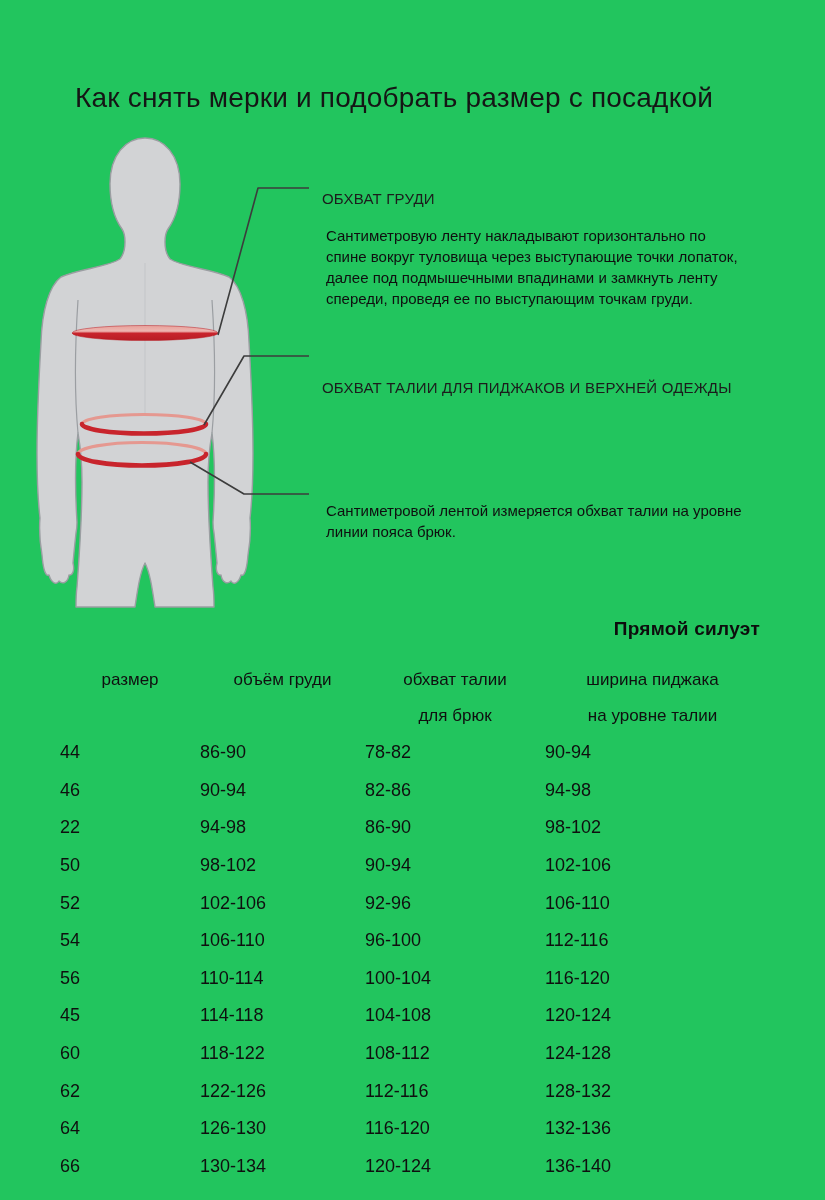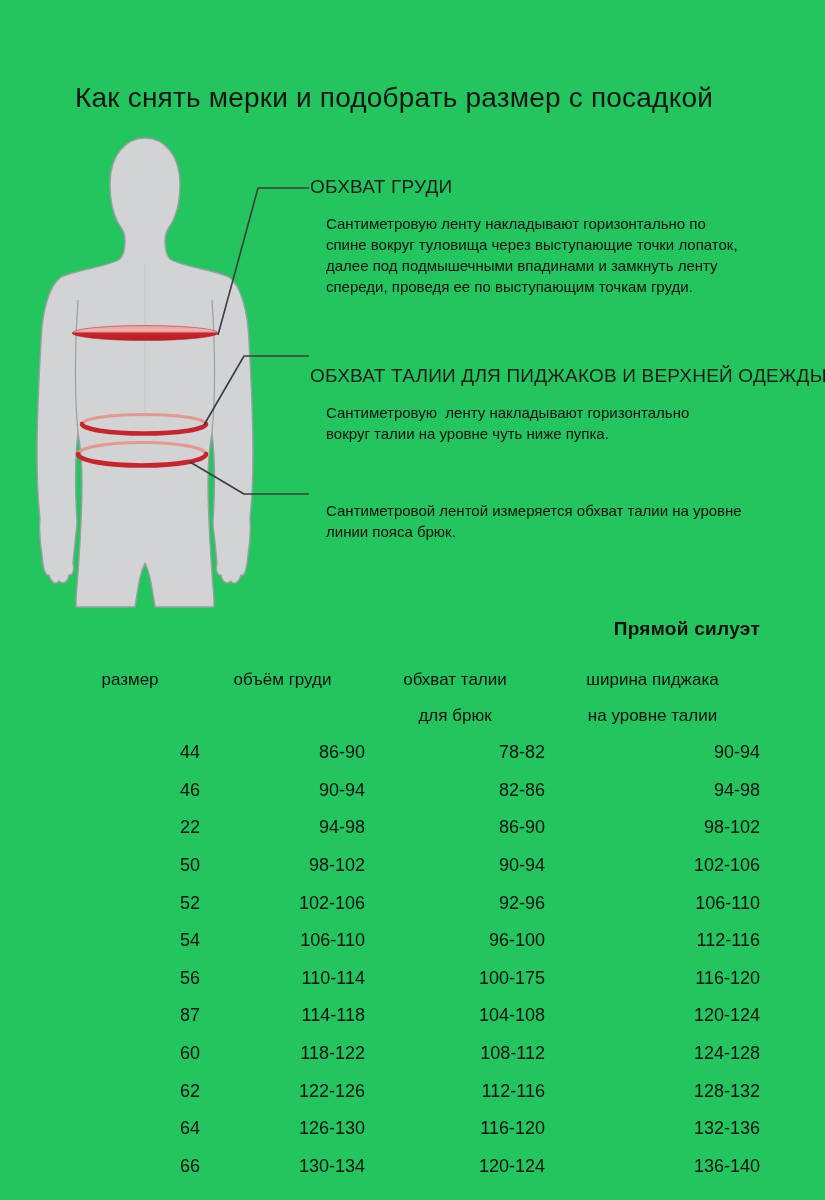--- a/index.html
+++ b/index.html
@@ -12,21 +12,21 @@
     position:absolute; top:82px; left:0; width:788px; margin:0;
     text-align:center; font-size:28px; font-weight:400; color:#151515;
     letter-spacing:0.2px; white-space:nowrap;
   }
   .figure-wrap { position:absolute; left:25px; top:135px; width:285px; height:475px; }
   .annotation { position:absolute; left:310px; width:505px; }
   .annotation-chest  { top:177px; }
   .annotation-jacket { top:366px; }
   .annotation-trouser{ top:484px; }
   .annotation h2 {
-    margin:0; font-size:19px; font-weight:400; line-height:20px;
+    margin:12px; font-size:15px; font-weight:400; line-height:20px;
     color:#1c1c1c; white-space:nowrap; letter-spacing:0.2px;
   }
   .annotation-chest  p { margin-top:7px; }
   .annotation-jacket p { margin-top:8px; }
   .annotation-trouser p { margin-top:7px; }
   .annotation p {
     margin:16px; font-size:15px; line-height:21px; color:#0f0f0f;
     white-space:pre-wrap; width:480px;
   }
   .table-wrap { position:absolute; left:60px; top:608px; width:700px; }
@@ -39,21 +39,21 @@
   }
   col.c1 { width:140px; } col.c2 { width:165px; }
   col.c3 { width:180px; } col.c4 { width:215px; }
   .size-table thead th {
     font-weight:400; font-size:17px; color:#0f0f0f; padding:0;
     text-align:center; vertical-align:top;
   }
   .size-table thead th span { display:block; line-height:36px; height:36px; }
   .size-table tbody td {
     height:37.6px; font-size:18px; color:#0f0f0f;
-    text-align:right; vertical-align:middle; padding:0;
+    text-align:left; vertical-align:middle; padding:0;
   }
 </style>
 </head>
 <body>
 
 <div class="page" style="--body-fill: #d2d3d5; --body-stroke: #9b9ea2; --band-red: #c8242c; --band-pink: #e59890; --band-grad-top: #e7a09a; --leader: #3c3c3c;">
 
   <h1 class="page-title">Как снять мерки и подобрать размер с посадкой</h1>
 
   <div class="figure-wrap">
@@ -111,22 +111,20 @@
   <div class="annotation annotation-chest">
     <h2>ОБХВАТ ГРУДИ</h2>
     <p>Сантиметровую ленту накладывают горизонтально по
 спине вокруг туловища через выступающие точки лопаток,
 далее под подмышечными впадинами и замкнуть ленту
 спереди, проведя ее по выступающим точкам груди.</p>
   </div>
 
   <div class="annotation annotation-jacket">
     <h2>ОБХВАТ ТАЛИИ ДЛЯ ПИДЖАКОВ И ВЕРХНЕЙ ОДЕЖДЫ</h2>
-    <p>Сантиметровую  ленту накладывают горизонтально
-вокруг талии на уровне чуть ниже пупка.</p>
   </div>
 
   <div class="annotation annotation-trouser">
     <p>Сантиметровой лентой измеряется обхват талии на уровне
 линии пояса брюк.</p>
   </div>
 
   <div class="table-wrap">
     <h3 class="tbl-title">Прямой силуэт</h3>
     <table class="size-table">
@@ -189,25 +187,25 @@
           </tr>
           <tr>
             <td>54</td>
             <td>106-110</td>
             <td>96-100</td>
             <td>112-116</td>
           </tr>
           <tr>
             <td>56</td>
             <td>110-114</td>
-            <td>100-175</td>
+            <td>100-104</td>
             <td>116-120</td>
           </tr>
           <tr>
-            <td>87</td>
+            <td>45</td>
             <td>114-118</td>
             <td>104-108</td>
             <td>120-124</td>
           </tr>
           <tr>
             <td>60</td>
             <td>118-122</td>
             <td>108-112</td>
             <td>124-128</td>
           </tr>

